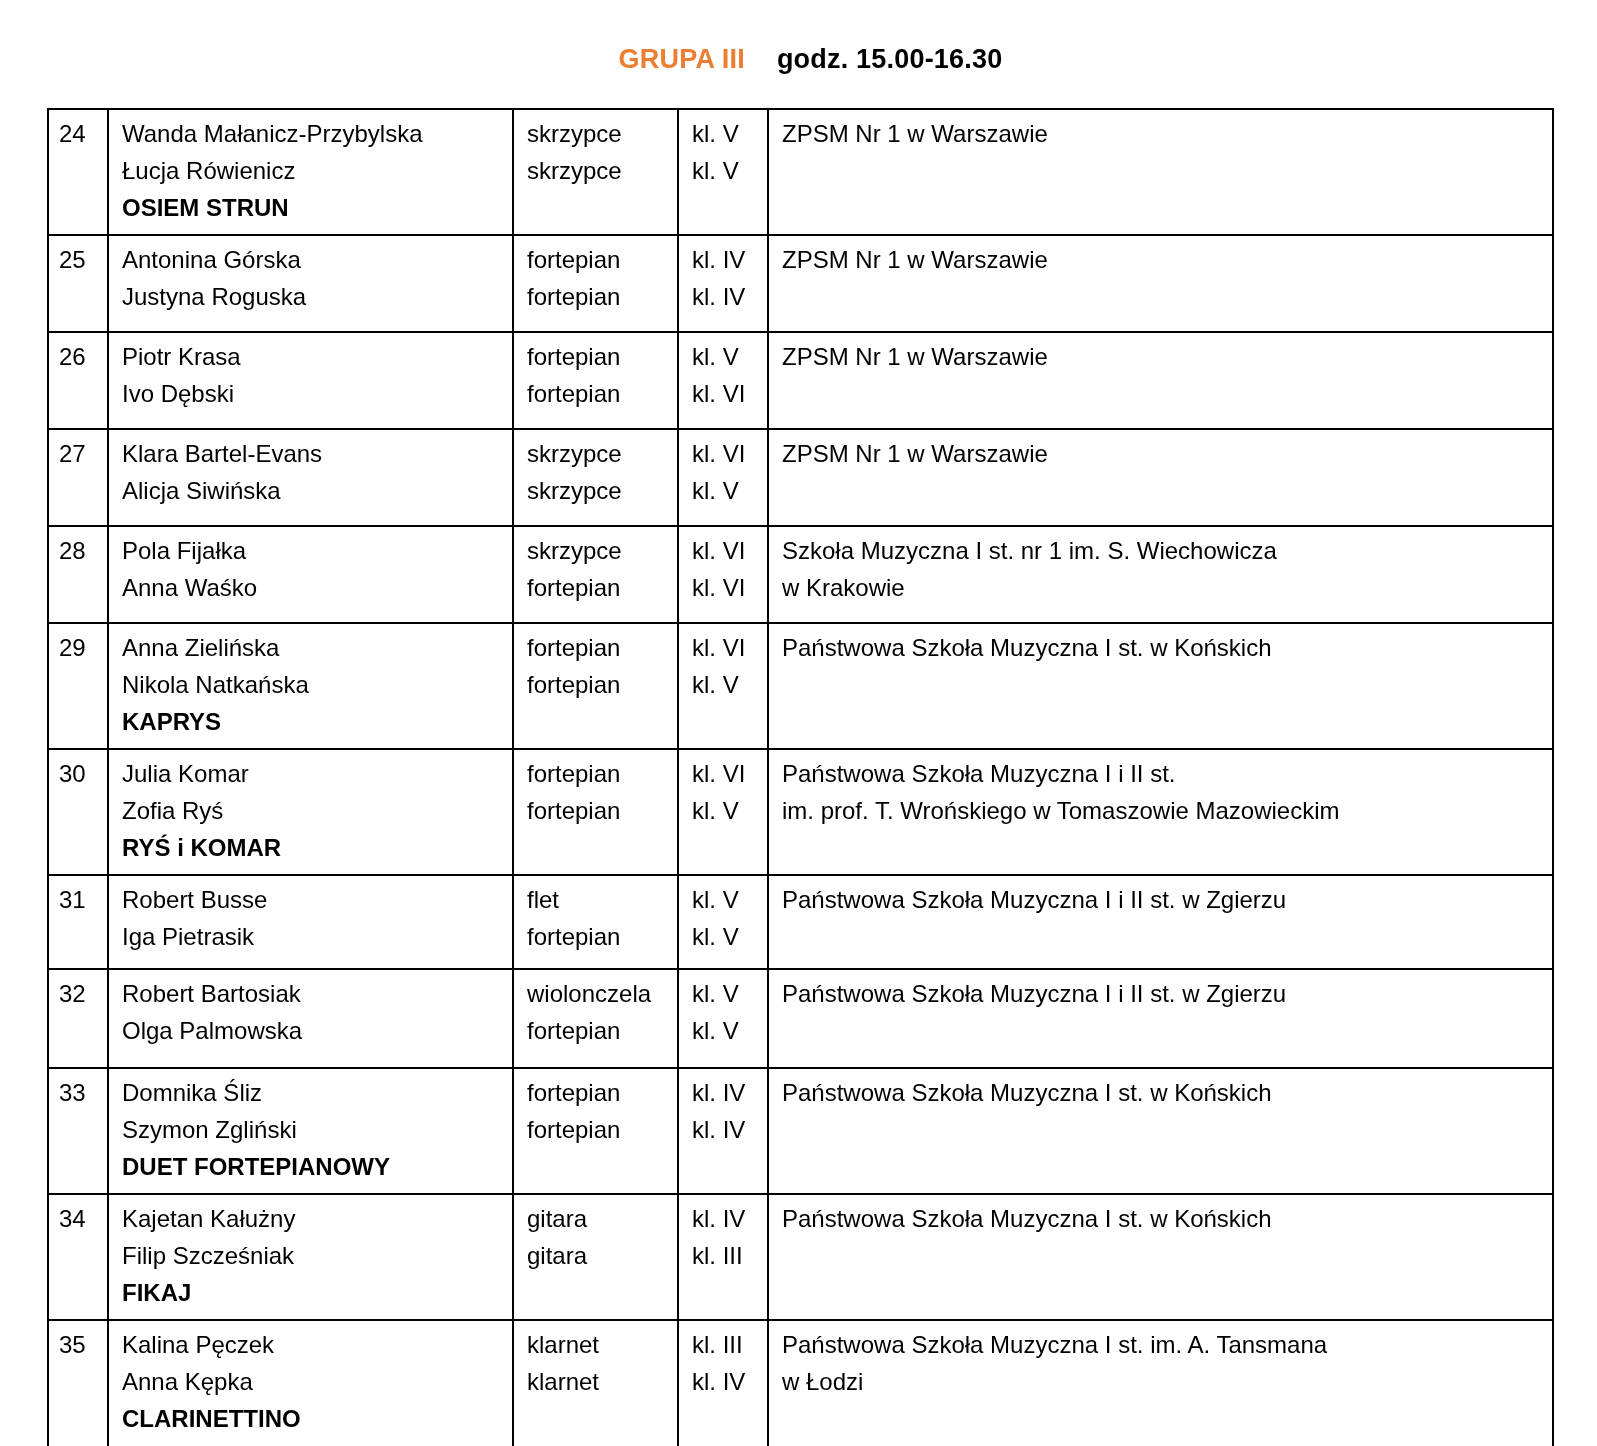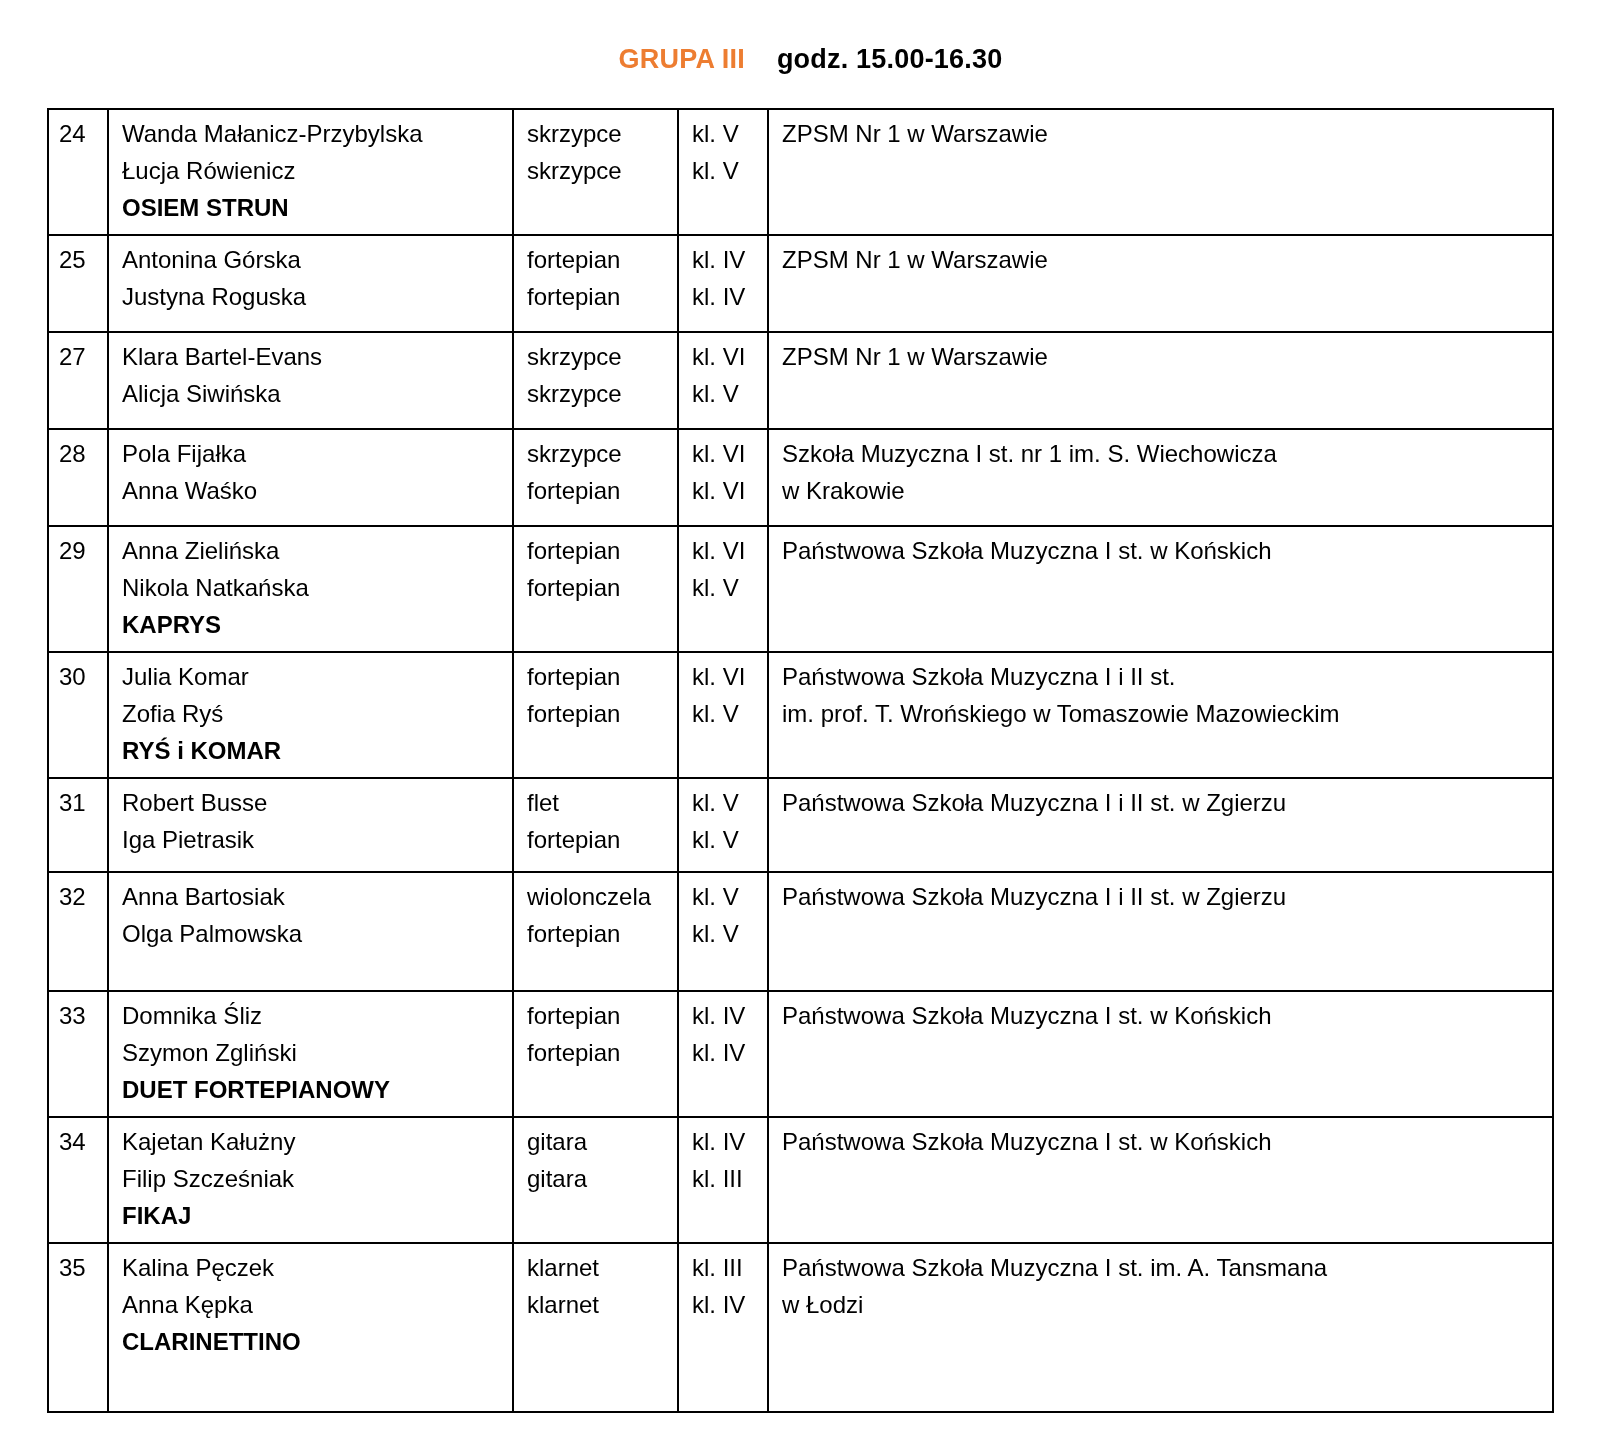--- a/index.html
+++ b/index.html
@@ -96,20 +96,40 @@
         <td class="c-class">
           <div>kl. IV</div>
           <div>kl. IV</div>
         </td>
         <td class="c-school">
           <div>ZPSM Nr 1 w Warszawie</div>
         </td>
       </tr>
       <tr style="height: 97px;">
         <td class="c-no">
+          <div>26</div>
+        </td>
+        <td class="c-names">
+          <div>Piotr Krasa</div>
+          <div>Ivo Dębski</div>
+        </td>
+        <td class="c-instr">
+          <div>fortepian</div>
+          <div>fortepian</div>
+        </td>
+        <td class="c-class">
+          <div>kl. V</div>
+          <div>kl. VI</div>
+        </td>
+        <td class="c-school">
+          <div>ZPSM Nr 1 w Warszawie</div>
+        </td>
+      </tr>
+      <tr style="height: 97px;">
+        <td class="c-no">
           <div>27</div>
         </td>
         <td class="c-names">
           <div>Klara Bartel-Evans</div>
           <div>Alicja Siwińska</div>
         </td>
         <td class="c-instr">
           <div>skrzypce</div>
           <div>skrzypce</div>
         </td>
@@ -198,26 +218,26 @@
           <div>fortepian</div>
         </td>
         <td class="c-class">
           <div>kl. V</div>
           <div>kl. V</div>
         </td>
         <td class="c-school">
           <div>Państwowa Szkoła Muzyczna I i II st. w Zgierzu</div>
         </td>
       </tr>
-      <tr style="height: 119px;">
+      <tr style="height: 99px;">
         <td class="c-no">
           <div>32</div>
         </td>
         <td class="c-names">
-          <div>Anna Bartosiak</div>
+          <div>Robert Bartosiak</div>
           <div>Olga Palmowska</div>
         </td>
         <td class="c-instr">
           <div>wiolonczela</div>
           <div>fortepian</div>
         </td>
         <td class="c-class">
           <div>kl. V</div>
           <div>kl. V</div>
         </td>

